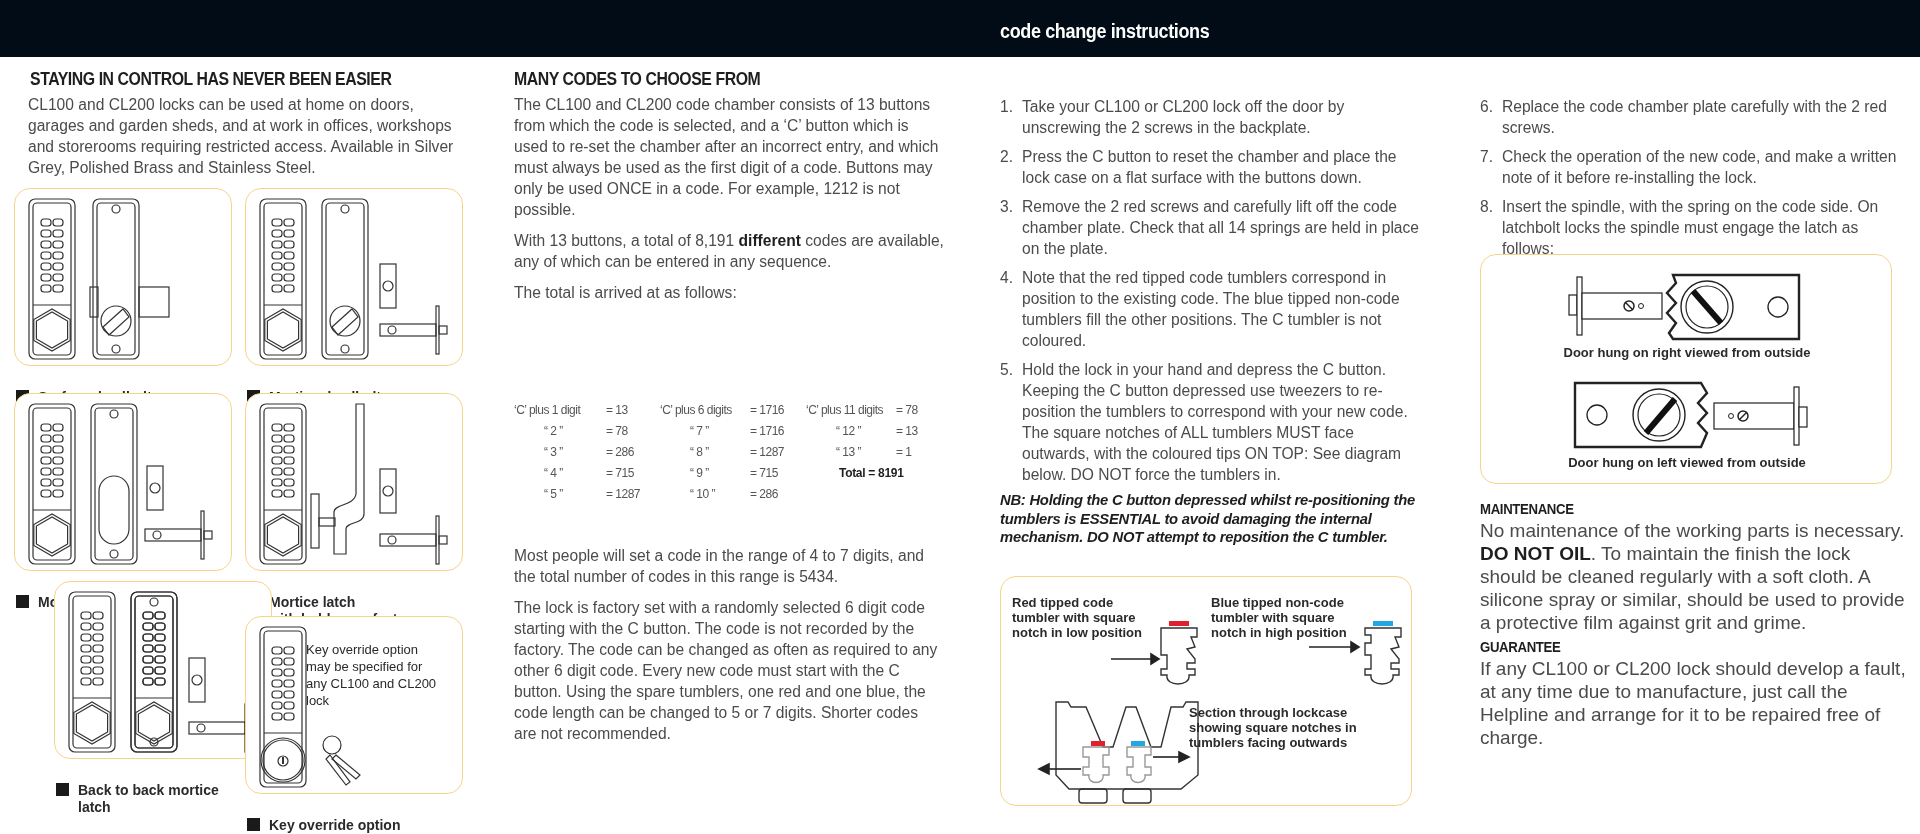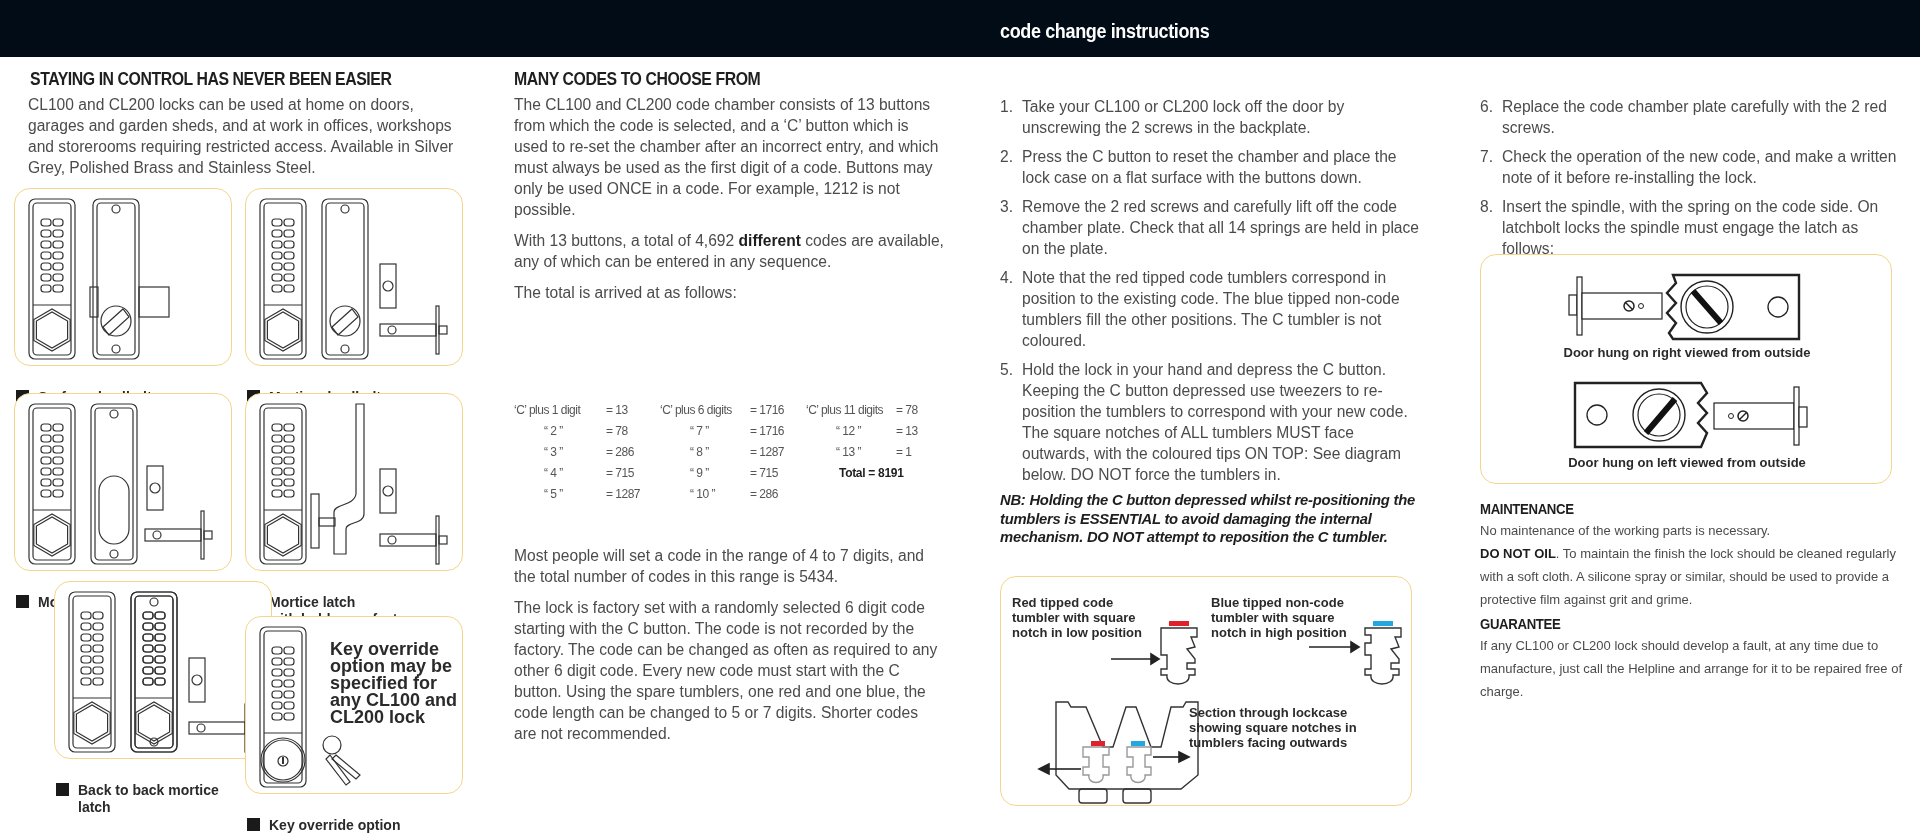--- a/index.html
+++ b/index.html
@@ -24,41 +24,41 @@
   .col2 p.body { margin-top: 10px; }
   .col2 p.body.first { margin-top: 4px; }
   b.strong { color: #1e1e1e; font-weight: bold; }
 
   
   .prod { position: absolute; width: 218px; }
   .prod-box { width: 218px; border: 1.5px solid #f5d58a; border-radius: 16px; background: #fff; position: relative; }
   .prod-cap { display: flex; align-items: flex-start; margin-top: 23px; margin-left: 2px; font-size: 14px; font-weight: bold; color: #2a2a2a; line-height: 17px; }
   .sq { width: 13px; height: 13px; background: #1a1a1a; margin-right: 9px; margin-top: 1px; flex-shrink: 0; }
   .prod svg { display: block; }
-  .keytext { position: absolute; left: 84px; top: 24px; font-size: 18px; font-weight: bold; color: #2a2a2a; line-height: 17px; width: 140px; }
+  .keytext { position: absolute; left: 60px; top: 24px; font-size: 13px; font-weight: normal; color: #2a2a2a; line-height: 17px; width: 140px; }
 
   
   .ctable { position: absolute; left: 514px; top: 403px; width: 430px; font-size: 12px; color: #555; font-family: "Liberation Sans", sans-serif; }
   .crow { position: absolute; white-space: nowrap; letter-spacing: -0.5px; }
   .ctotal { position: absolute; font-weight: bold; color: #1e1e1e; font-size: 12px; letter-spacing: -0.3px; }
 
   
   ol.steps { list-style: none; }
   ol.steps li { display: flex; font-size: 15.6px; line-height: 21px; color: #4b4b4b; margin-bottom: 8px; }
   ol.steps li .n { width: 22px; flex-shrink: 0; }
   .col3 ol.steps { margin-top: 39px; }
   .col4 ol.steps { margin-top: 39px; }
   .nb { font-size: 14.8px; font-style: italic; font-weight: bold; color: #1e1e1e; line-height: 18.5px; margin-top: -2px; letter-spacing: -0.25px; }
 
   .diagram-box { position: absolute; border: 1.5px solid #f5d58a; border-radius: 16px; background: #fff; }
   .dlabel { position: absolute; font-size: 13px; font-weight: bold; color: #2a2a2a; line-height: 15px; }
 
   .subh { font-size: 15px; font-weight: bold; color: #1e1e1e; letter-spacing: -0.4px; transform: scaleX(0.88); transform-origin: left; }
   .maint { position: absolute; left: 1480px; top: 500px; width: 430px; }
-  .maint p { font-size: 13px; line-height: 23px; color: #4b4b4b; }
+  .maint p { font-size: 19px; line-height: 23px; color: #4b4b4b; }
 </style>
 </head>
 <body>
 
 <div class="topbar">
   <div class="topbar-title">code change instructions</div>
 </div>
 
 <div class="col col1">
   <h2 class="sect">STAYING IN CONTROL HAS NEVER BEEN EASIER</h2>
@@ -370,21 +370,21 @@
   </div>
   <div class="prod-cap">
       <span class="sq"></span>
       <span>Key override option</span>
     </div>
 </div>
 
 <div class="col col2">
   <h2 class="sect">MANY CODES TO CHOOSE FROM</h2>
   <p class="body first">The CL100 and CL200 code chamber consists of 13 buttons from which the code is selected, and a ‘C’ button which is used to re-set the chamber after an incorrect entry, and which must always be used as the first digit of a code. Buttons may only be used ONCE in a code. For example, 1212 is not possible.</p>
-  <p class="body"><span>With 13 buttons, a total of 4,692 </span><b class="strong">different</b><span> codes are available, any of which can be entered in any sequence.</span></p>
+  <p class="body"><span>With 13 buttons, a total of 8,191 </span><b class="strong">different</b><span> codes are available, any of which can be entered in any sequence.</span></p>
   <p class="body">The total is arrived at as follows:</p>
 </div>
 
 <div class="ctable" id="ctable">
     <span class="crow" style="left: 0px; top: 0px;">‘C’ plus 1 digit</span>
     <span class="crow" style="left: 92px; top: 0px;">= 13</span>
     <span class="crow" style="left: 30px; top: 21px;">“ 2 ”</span>
     <span class="crow" style="left: 92px; top: 21px;">= 78</span>
     <span class="crow" style="left: 30px; top: 42px;">“ 3 ”</span>
     <span class="crow" style="left: 92px; top: 42px;">= 286</span>

